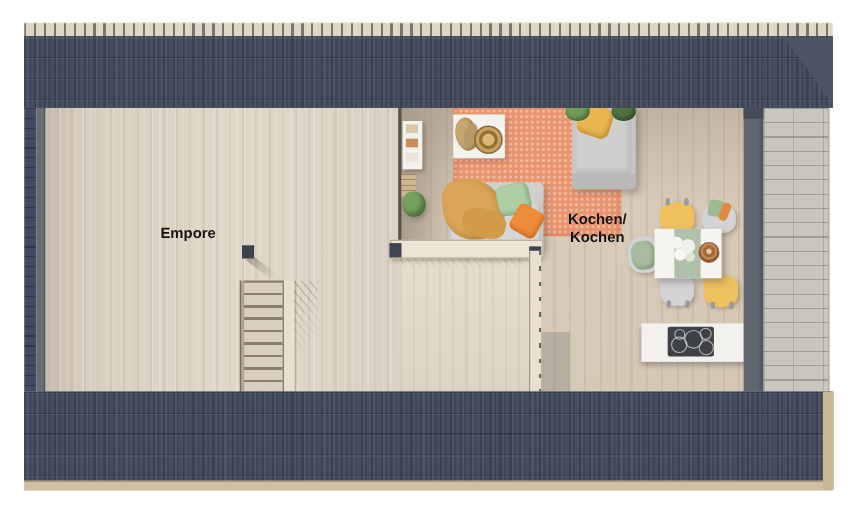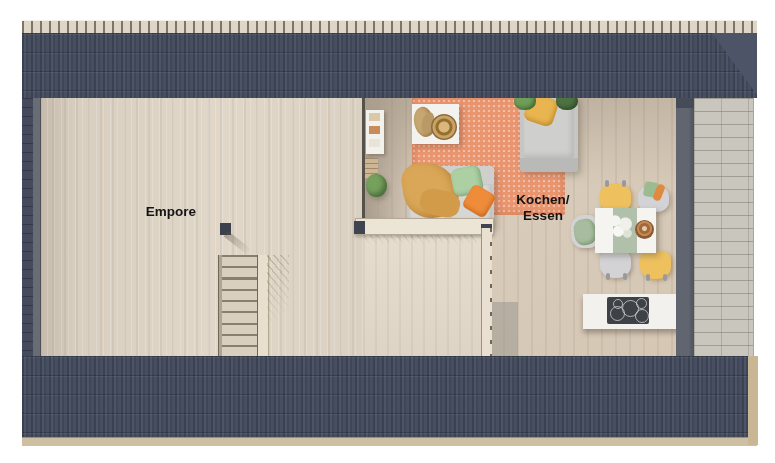--- a/index.html
+++ b/index.html
@@ -262,16 +262,16 @@
   <div class="abs" id="roof-ridge-top"></div>
   <div class="abs roof-band" id="roof-top"></div>
   <div class="abs" id="roof-top-hip"></div>
   <div class="abs roof-band" id="roof-bottom"></div>
   <div class="abs" id="roof-bottom-edge"></div>
   <div class="abs" id="roof-bottom-cap"></div>
 
   <div class="abs room-label" id="label-empore">Empore</div>
   <div class="abs room-label" id="label-wek">
     <div>Kochen/</div>
-    <div>Essen</div>
+    <div>Kochen</div>
   </div>
 
 </div>
 
 </body></html>

